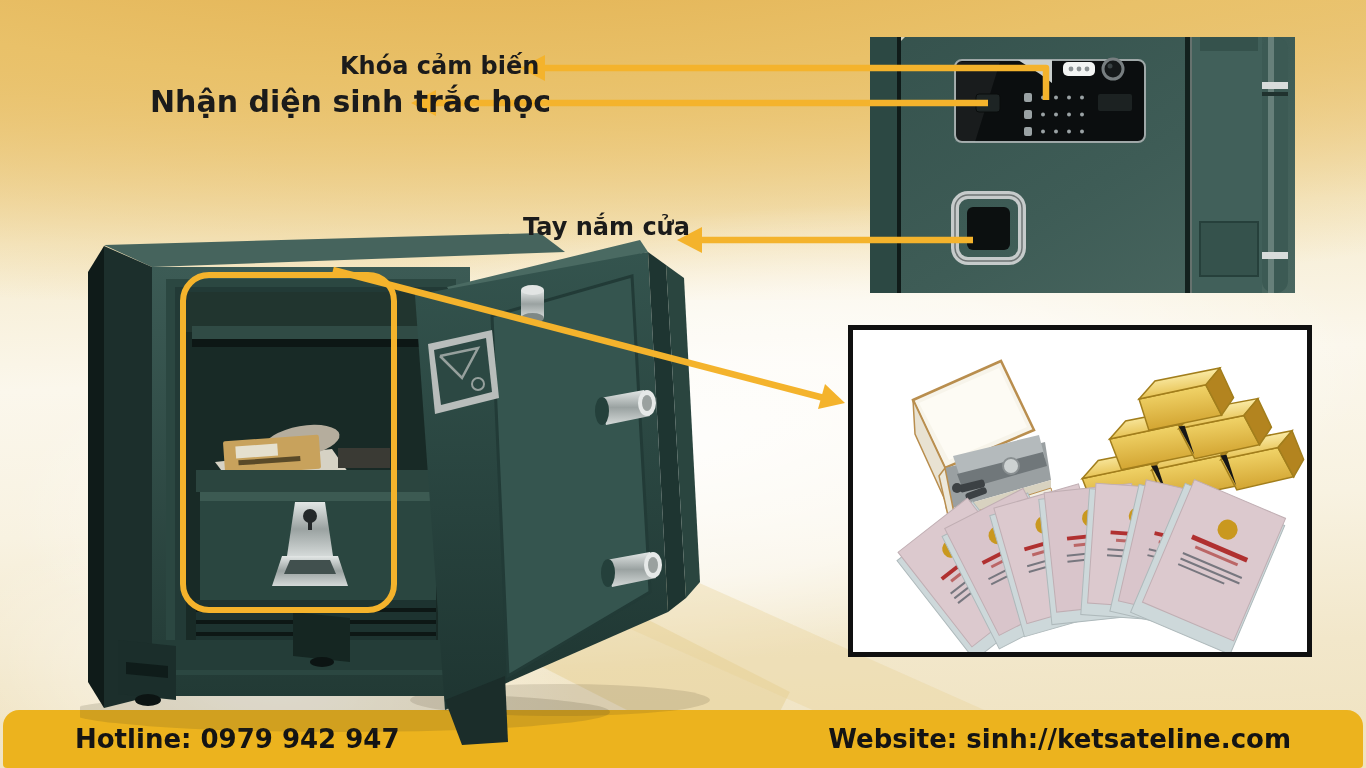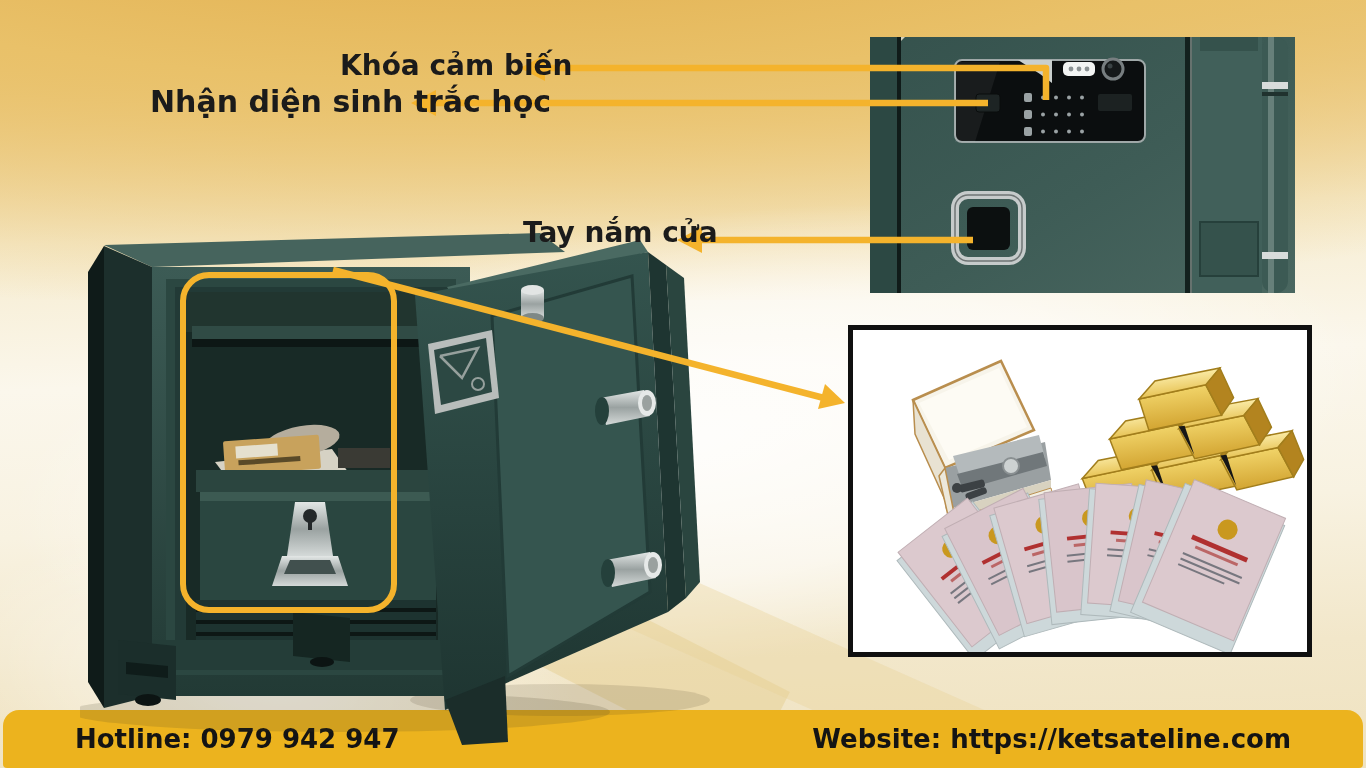--- a/index.html
+++ b/index.html
@@ -18,24 +18,24 @@
       background:radial-gradient(closest-side, rgba(255,255,255,0.7), rgba(255,255,255,0) 70%);}
   .ray{position:absolute;background:rgba(228,203,140,0.45);}
   #ray1{left:240px;top:560px;width:560px;height:90px;transform:rotate(27deg);}
   #ray2{left:420px;top:600px;width:620px;height:70px;transform:rotate(24deg);background:rgba(231,209,150,0.35);}
   
   #closeup{left:870px;top:37px;width:425px;height:256px;z-index:2;}
   #valuables-frame{left:848px;top:325px;width:464px;height:332px;z-index:2;
       background:#ffffff;border:5px solid #101010;box-sizing:border-box;}
   #main-safe{left:80px;top:225px;width:630px;height:530px;z-index:6;}
   
-  .callout{position:absolute;z-index:10;color:#1b1b1b;font-weight:700;font-size:28px;line-height:28px;white-space:nowrap;}
+  .callout{position:absolute;z-index:10;color:#1b1b1b;font-weight:700;font-size:24px;line-height:28px;white-space:nowrap;}
   #label-sensor{left:340px;top:52px;width:178px;text-align:right;}
   #label-biometric{left:150px;top:88px;width:263px;text-align:right;font-size:30px;}
-  #label-handle{left:523px;top:219px;width:160px;text-align:left;}
+  #label-handle{left:523px;top:213px;width:160px;text-align:left;}
   #arrows{left:0;top:0;width:1366px;height:768px;z-index:9;pointer-events:none;}
   
   #footer{left:3px;top:710px;width:1360px;height:58px;z-index:4;background:#ECB31E;
       border-radius:16px 16px 4px 4px;display:flex;align-items:center;justify-content:space-between;
       padding:0 72px;box-sizing:border-box;color:#141414;font-weight:700;font-size:26px;}
   .ftxt{white-space:nowrap;}
 </style>
 </head>
 <body>
 
@@ -369,15 +369,15 @@
   </g>
 </svg>
 
 <div class="layer" id="footer">
   <div class="ftxt">
     <span>Hotline:</span>
     <span>0979 942 947</span>
   </div>
   <div class="ftxt">
     <span>Website:</span>
-    <span>https://ketsateline.com</span>
+    <span>sinh://ketsateline.com</span>
   </div>
 </div>
 
 </body></html>

